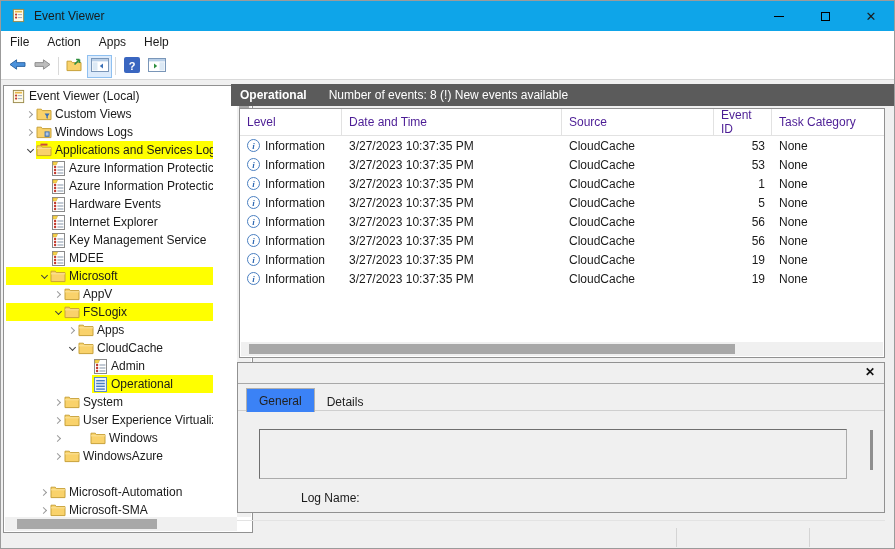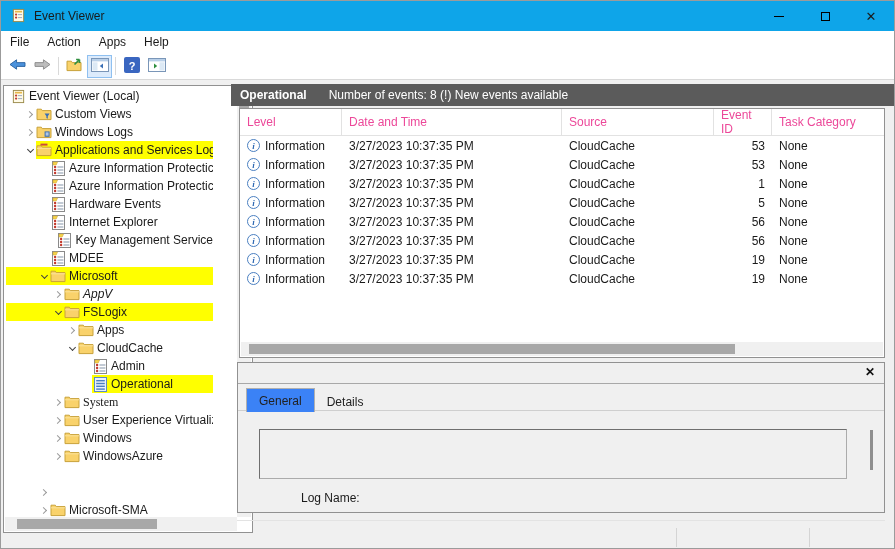--- a/index.html
+++ b/index.html
@@ -45,21 +45,21 @@
 
   
   #main-header{position:absolute;left:230px;top:83px;width:664px;height:22px;background:#5b5b5b;
     color:#fff;display:flex;align-items:center;}
   #mh-title{font-weight:bold;margin-left:9px;}
   #mh-sub{margin-left:22px;}
 
   
   #table-panel{position:absolute;left:238px;top:107px;width:646px;height:250px;background:#fff;
     border:1px solid #919191;box-sizing:border-box;overflow:hidden;}
-  #thead{display:flex;height:26px;border-bottom:1px solid #e2e2e2;color:#ec4899;}
+  #thead{display:flex;height:26px;border-bottom:1px solid #e2e2e2;color:#4c1d95;}
   .th{display:flex;align-items:center;padding:0 7px;border-right:1px solid #e2e2e2;box-sizing:border-box;}
   .w-level{width:102px;}.w-date{width:220px;}.w-source{width:152px;}
   .w-eid{width:58px;justify-content:flex-end;}.w-task{flex:1;border-right:none;}
   .trow{display:flex;height:19px;align-items:center;}
   .td{padding:0 7px;box-sizing:border-box;overflow:hidden;white-space:nowrap;display:flex;align-items:center;}
   .td.w-eid{justify-content:flex-end;}
   .lvl-ic{width:13px;height:13px;flex:0 0 13px;border:1px solid #4a7fc1;border-radius:50%;background:#fff;
     color:#2e69b3;font:italic bold 9px "Liberation Serif",serif;display:flex;align-items:center;justify-content:center;margin-right:5px;box-sizing:border-box;}
   #table-hscroll{position:absolute;left:1px;right:1px;bottom:1px;height:14px;background:#f0f0f0;}
   #table-hthumb{position:absolute;left:8px;top:2px;width:486px;height:10px;background:#a8a8a8;}
@@ -278,21 +278,21 @@
                 <rect x="5.4" y="5.4" width="6" height="1.2" fill="#9aa7b8"></rect>
                 <circle cx="3.1" cy="9" r="1.2" fill="#c23a2e"></circle>
                 <rect x="5.4" y="8.4" width="6" height="1.2" fill="#9aa7b8"></rect>
                 <circle cx="3.1" cy="12" r="1.2" fill="#c23a2e"></circle>
                 <rect x="5.4" y="11.4" width="6" height="1.2" fill="#9aa7b8"></rect>
               </svg>
             </span>
             <span>Internet Explorer</span>
           </span>
         </div>
-        <div class="tree-row" style="padding-left: 32px; justify-content: space-between;">
+        <div class="tree-row" style="padding-left: 32px;">
           <span class="chev"></span>
           <span class="iltext">
             <span class="ticon">
               <svg width="13" height="15" viewBox="0 0 13 15">
                 <rect x="0.5" y="0.5" width="12" height="14" fill="#fff" stroke="#8a8a8a"></rect>
                 <path d="M1 1 h4.6 l-1.4 3 H1 Z" fill="#f7d54a" stroke="#c8a23a" stroke-width="0.5"></path>
                 <circle cx="3.1" cy="6" r="1.2" fill="#c23a2e"></circle>
                 <rect x="5.4" y="5.4" width="6" height="1.2" fill="#9aa7b8"></rect>
                 <circle cx="3.1" cy="9" r="1.2" fill="#c23a2e"></circle>
                 <rect x="5.4" y="8.4" width="6" height="1.2" fill="#9aa7b8"></rect>
@@ -326,21 +326,21 @@
           <span class="iltext">
             <span class="ticon">
               <svg width="16" height="14" viewBox="0 0 16 14">
                 <path d="M1 2.2 h4.3 l1 1.4 H15 v9 H1 Z" fill="#f9d26b" stroke="#c8a23a"></path>
                 <path d="M1 4.8 H15" stroke="#fbe39a"></path>
               </svg>
             </span>
             <span>Microsoft</span>
           </span>
         </div>
-        <div class="tree-row" style="padding-left: 46px; font-style: italic;">
+        <div class="tree-row" style="padding-left: 46px;">
           <span class="chev collapsed"></span>
           <span class="iltext">
             <span class="ticon">
               <svg width="16" height="14" viewBox="0 0 16 14">
                 <path d="M1 2.2 h4.3 l1 1.4 H15 v9 H1 Z" fill="#f9d26b" stroke="#c8a23a"></path>
                 <path d="M1 4.8 H15" stroke="#fbe39a"></path>
               </svg>
             </span>
             <span>AppV</span>
           </span>
@@ -407,21 +407,21 @@
                 <rect x="0.5" y="0.5" width="12" height="14" fill="#eaf2fb" stroke="#5b8ac5"></rect>
                 <rect x="2.2" y="3" width="8.6" height="1.4" fill="#4a7fc1"></rect>
                 <rect x="2.2" y="5.8" width="8.6" height="1.4" fill="#4a7fc1"></rect>
                 <rect x="2.2" y="8.6" width="8.6" height="1.4" fill="#4a7fc1"></rect>
                 <rect x="2.2" y="11.4" width="8.6" height="1.4" fill="#4a7fc1"></rect>
               </svg>
             </span>
             <span>Operational</span>
           </span>
         </div>
-        <div class="tree-row" style="padding-left: 46px; font-family: Liberation Serif, serif;">
+        <div class="tree-row" style="padding-left: 46px;">
           <span class="chev collapsed"></span>
           <span class="iltext">
             <span class="ticon">
               <svg width="16" height="14" viewBox="0 0 16 14">
                 <path d="M1 2.2 h4.3 l1 1.4 H15 v9 H1 Z" fill="#f9d26b" stroke="#c8a23a"></path>
                 <path d="M1 4.8 H15" stroke="#fbe39a"></path>
               </svg>
             </span>
             <span>System</span>
           </span>
@@ -431,49 +431,58 @@
           <span class="iltext">
             <span class="ticon">
               <svg width="16" height="14" viewBox="0 0 16 14">
                 <path d="M1 2.2 h4.3 l1 1.4 H15 v9 H1 Z" fill="#f9d26b" stroke="#c8a23a"></path>
                 <path d="M1 4.8 H15" stroke="#fbe39a"></path>
               </svg>
             </span>
             <span>User Experience Virtualiz</span>
           </span>
         </div>
+        <div class="tree-row" style="padding-left: 46px; gap: 26px;">
+          <span class="chev collapsed"></span>
+          <span class="iltext">
+            <span class="ticon">
+              <svg width="16" height="14" viewBox="0 0 16 14">
+                <path d="M1 2.2 h4.3 l1 1.4 H15 v9 H1 Z" fill="#f9d26b" stroke="#c8a23a"></path>
+                <path d="M1 4.8 H15" stroke="#fbe39a"></path>
+              </svg>
+            </span>
+            <span>Windows</span>
+          </span>
+        </div>
         <div class="tree-row" style="padding-left: 46px;">
           <span class="chev collapsed"></span>
           <span class="iltext">
             <span class="ticon">
               <svg width="16" height="14" viewBox="0 0 16 14">
                 <path d="M1 2.2 h4.3 l1 1.4 H15 v9 H1 Z" fill="#f9d26b" stroke="#c8a23a"></path>
                 <path d="M1 4.8 H15" stroke="#fbe39a"></path>
               </svg>
             </span>
-            <span>Windows</span>
-          </span>
-        </div>
-        <div class="tree-row" style="padding-left: 46px;">
-          <span class="chev collapsed"></span>
-          <span class="iltext">
-            <span class="ticon">
-              <svg width="16" height="14" viewBox="0 0 16 14">
-                <path d="M1 2.2 h4.3 l1 1.4 H15 v9 H1 Z" fill="#f9d26b" stroke="#c8a23a"></path>
-                <path d="M1 4.8 H15" stroke="#fbe39a"></path>
-              </svg>
-            </span>
             <span>WindowsAzure</span>
           </span>
         </div>
         <div class="tree-row" style="padding-left: 32px;">
           <span class="chev"></span>
         </div>
         <div class="tree-row" style="padding-left: 32px;">
           <span class="chev collapsed"></span>
+          <span class="iltext">
+            <span class="ticon">
+              <svg width="16" height="14" viewBox="0 0 16 14">
+                <path d="M1 2.2 h4.3 l1 1.4 H15 v9 H1 Z" fill="#f9d26b" stroke="#c8a23a"></path>
+                <path d="M1 4.8 H15" stroke="#fbe39a"></path>
+              </svg>
+            </span>
+            <span>Microsoft-Automation</span>
+          </span>
         </div>
         <div class="tree-row" style="padding-left: 32px;">
           <span class="chev collapsed"></span>
           <span class="iltext">
             <span class="ticon">
               <svg width="16" height="14" viewBox="0 0 16 14">
                 <path d="M1 2.2 h4.3 l1 1.4 H15 v9 H1 Z" fill="#f9d26b" stroke="#c8a23a"></path>
                 <path d="M1 4.8 H15" stroke="#fbe39a"></path>
               </svg>
             </span>

